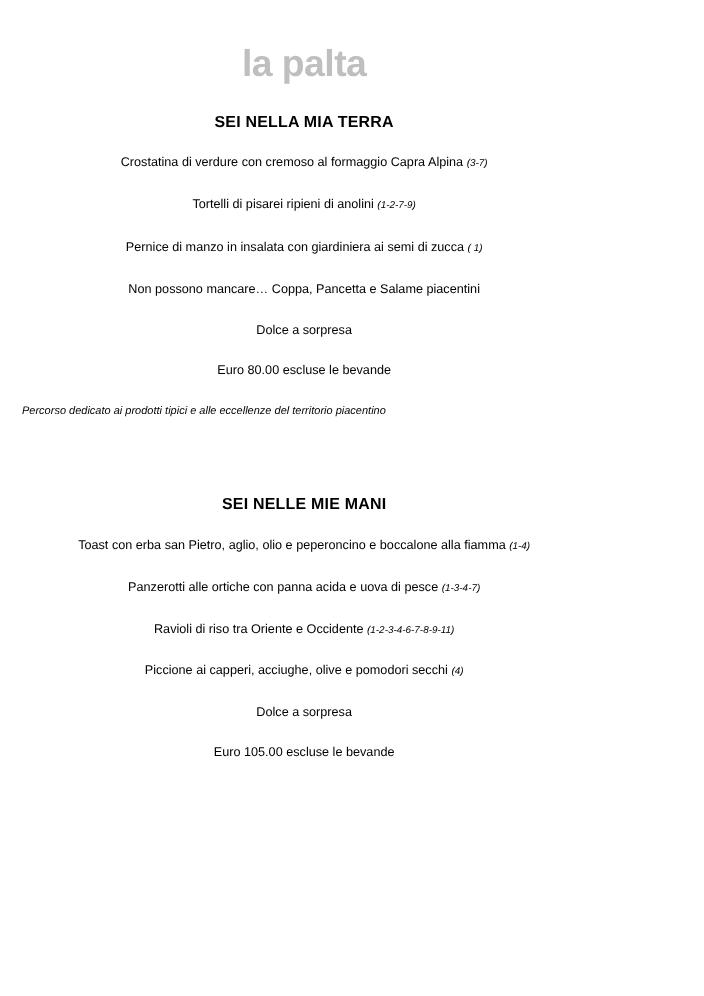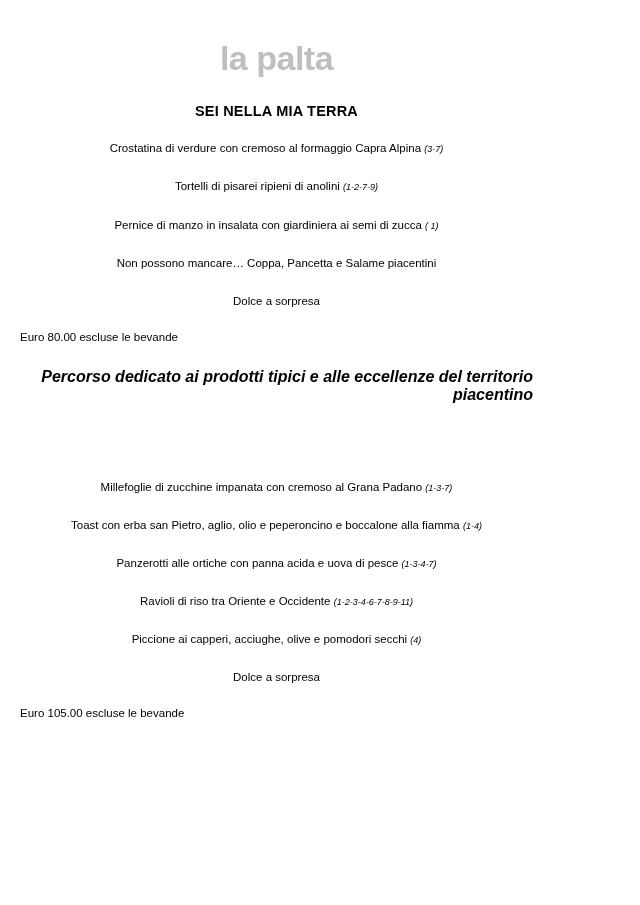--- a/index.html
+++ b/index.html
@@ -26,21 +26,20 @@
     font-family: "Liberation Sans", sans-serif;
     font-weight: bold;
     font-size: 34px;
     letter-spacing: -0.5px;
     color: #bfbfbf;
     padding-top: 40px;
     line-height: 1.1;
     user-select: none;
   }
   .menu-section {
-    margin-top: 18px;
   }
   .section-title {
     text-align: center;
     font-weight: bold;
     font-size: 14.5px;
     letter-spacing: 0.2px;
     margin-top: 26px;
     margin-bottom: 10px;
   }
   .dish {
@@ -49,28 +48,28 @@
     line-height: 1.4;
     margin: 0;
     padding: 11px 0 11px 0;
   }
   .dish .allerg {
     font-size: 9px;
     font-style: italic;
     vertical-align: baseline;
   }
   .price {
-    text-align: left;
+    text-align: center;
     font-size: 11.5px;
     padding: 11px 0 11px 0;
   }
   .note {
-    text-align: right;
-    font-size: 16px;
-    font-weight: bold;
+    text-align: left;
+    font-size: 10px;
+    font-weight: normal;
     font-style: italic;
     padding: 14px 0 0 0;
   }
   .gap {
     height: 46px;
   }
 </style>
 </head>
 <body>
 
@@ -87,22 +86,22 @@
     <p class="dish"><span>Non possono mancare… Coppa, Pancetta e Salame piacentini</span> <span class="allerg"></span></p>
     <p class="dish"><span>Dolce a sorpresa</span> <span class="allerg"></span></p>
 
     <div class="price">Euro 80.00 escluse le bevande</div>
     <div class="note">Percorso dedicato ai prodotti tipici e alle eccellenze del territorio piacentino</div>
   </div>
 
   <div class="gap"></div>
 
   <div class="menu-section">
+    <div class="section-title">SEI NELLE MIE MANI</div>
 
-    <p class="dish"><span>Millefoglie di zucchine impanata con cremoso al Grana Padano</span> <span class="allerg">(1-3-7)</span></p>
     <p class="dish"><span>Toast con erba san Pietro, aglio, olio e peperoncino e boccalone alla fiamma</span> <span class="allerg">(1-4)</span></p>
     <p class="dish"><span>Panzerotti alle ortiche con panna acida e uova di pesce</span> <span class="allerg">(1-3-4-7)</span></p>
     <p class="dish"><span>Ravioli di riso tra Oriente e Occidente</span> <span class="allerg">(1-2-3-4-6-7-8-9-11)</span></p>
     <p class="dish"><span>Piccione ai capperi, acciughe, olive e pomodori secchi</span> <span class="allerg">(4)</span></p>
     <p class="dish"><span>Dolce a sorpresa</span> <span class="allerg"></span></p>
 
     <div class="price">Euro 105.00 escluse le bevande</div>
   </div>
 
 </div>

